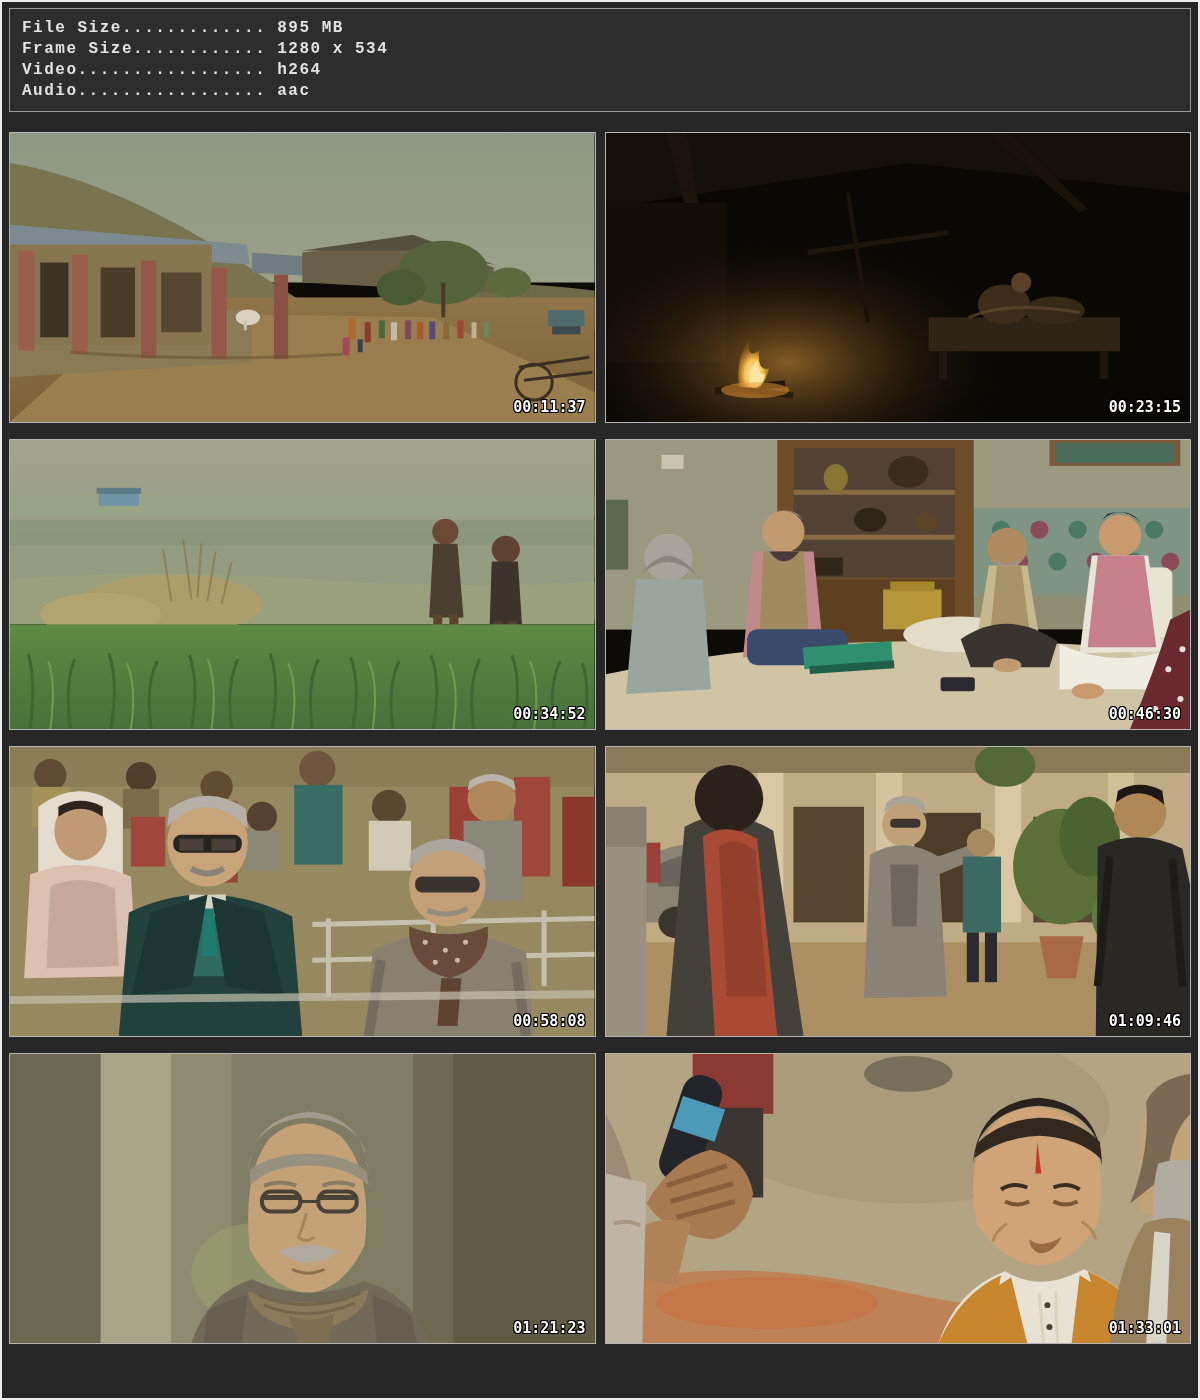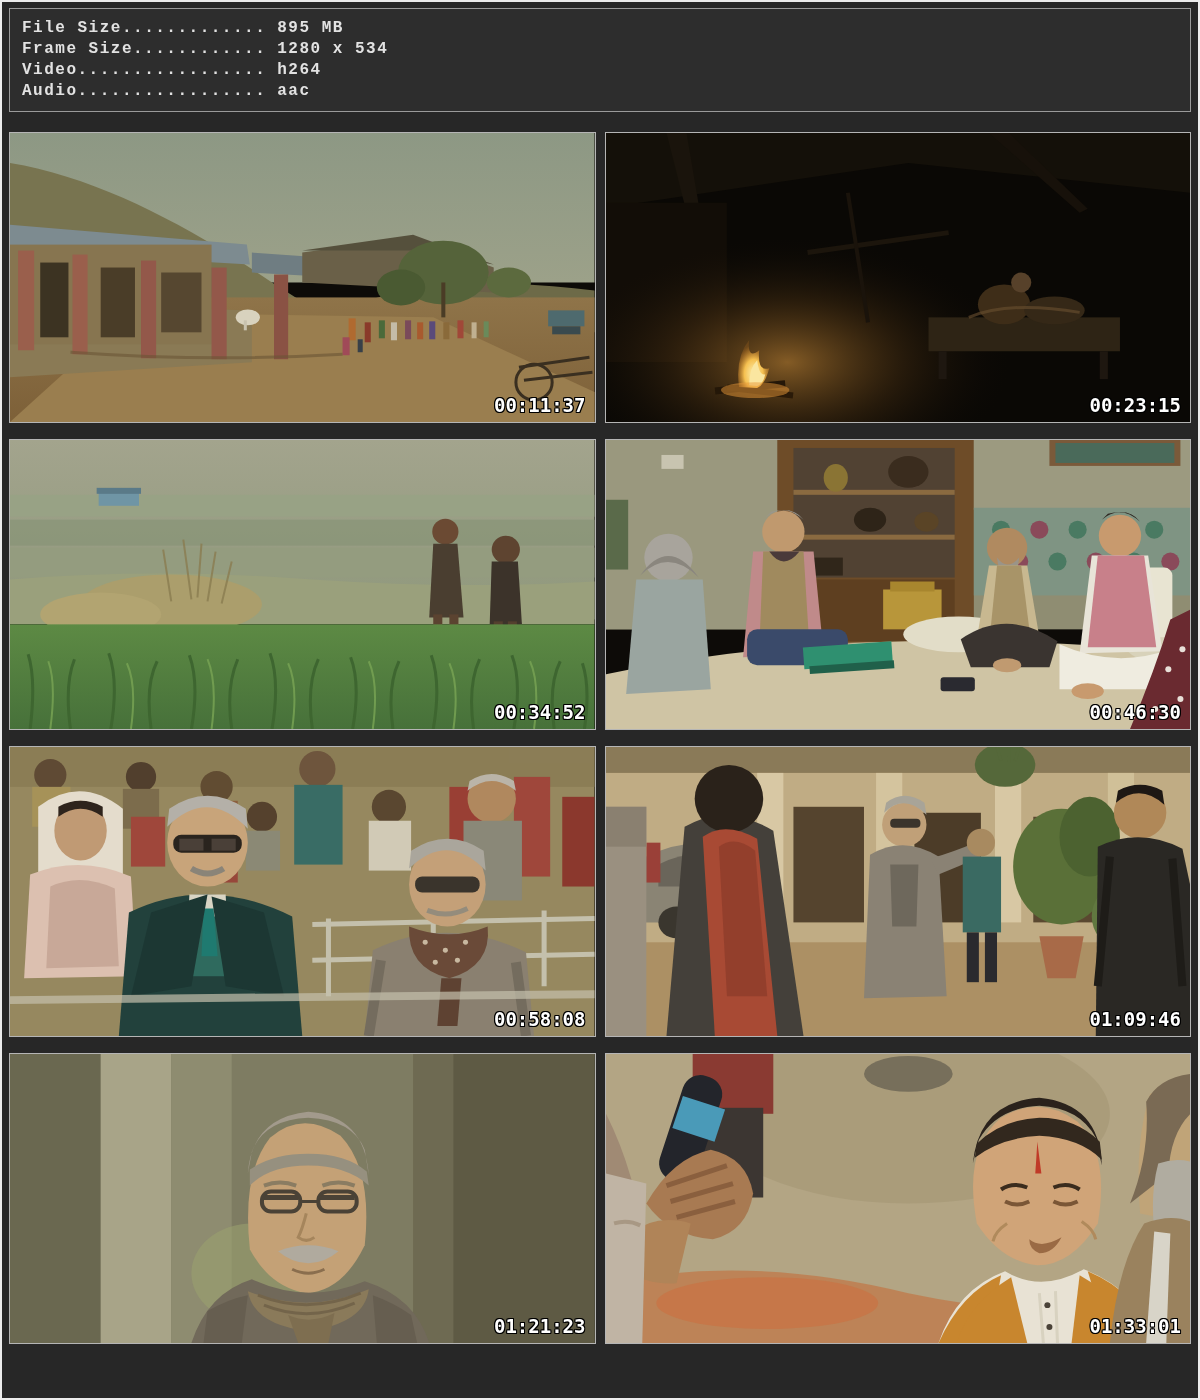--- a/index.html
+++ b/index.html
@@ -30,21 +30,21 @@
   }
   .cell {
     position:relative; height:289px;
     border:1px solid #b5b5b5; background:#0d0b08;
     box-sizing:content-box;
   }
   .cell svg { display:block; width:100%; height:100%; }
   .ts {
     position:absolute; right:9px; bottom:6px;
     font-family:"DejaVu Sans Mono", monospace;
-    font-weight:bold; font-size:19px; letter-spacing:0px;
+    font-weight:bold; font-size:15px; letter-spacing:0px;
     color:#ffffff;
     text-shadow:-1px -1px 0 #000, 1px -1px 0 #000, -1px 1px 0 #000, 1px 1px 0 #000,
                  0 -1px 0 #000, 0 1px 0 #000, -1px 0 0 #000, 1px 0 0 #000;
   }
 </style>
 </head>
 <body>
 
 <div class="page">
 

